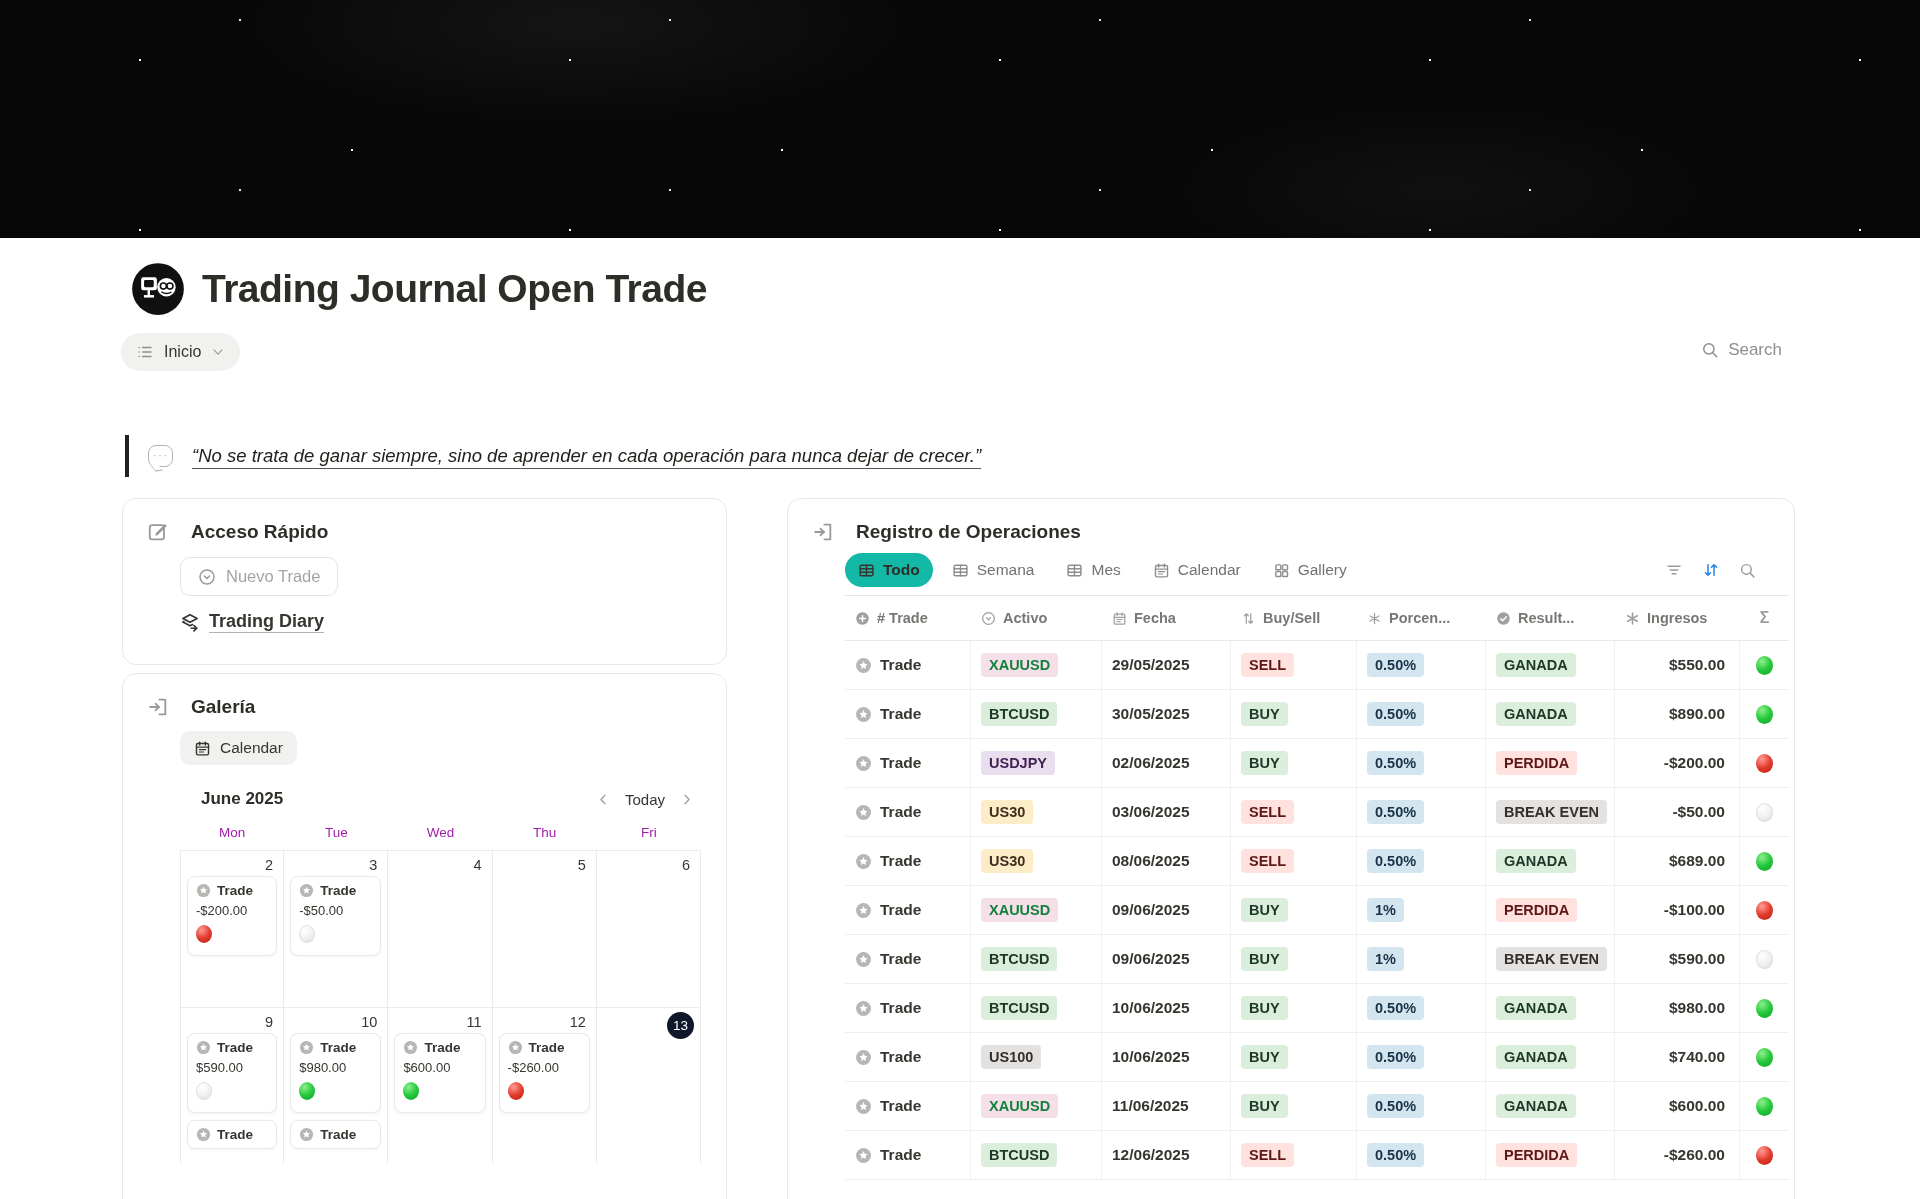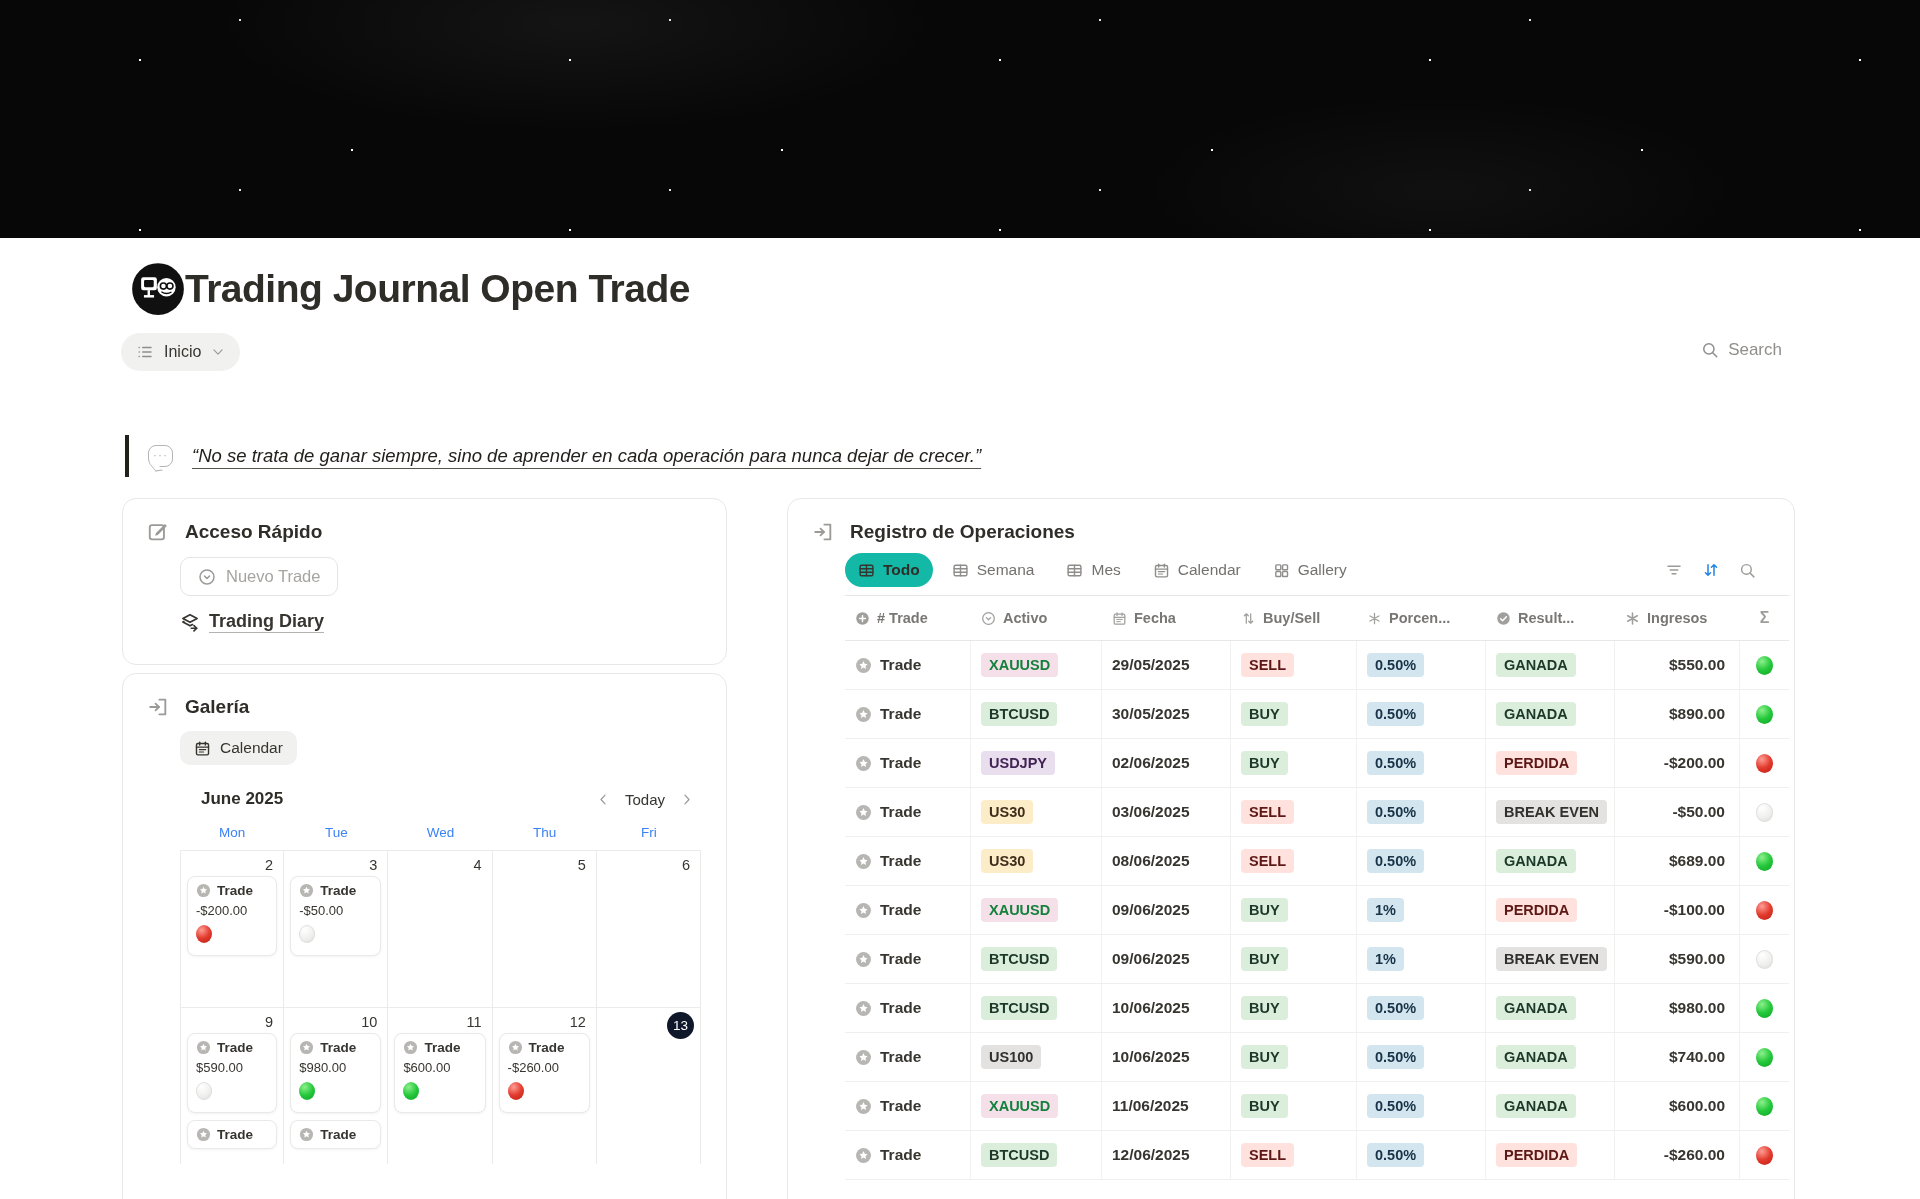--- a/index.html
+++ b/index.html
@@ -17,21 +17,21 @@
       radial-gradient(1px 1px at 300px 90px,rgba(255,255,255,.5) 55%,transparent 56%),
       radial-gradient(1.8px 1.8px at 352px 150px,#fff 55%,transparent 56%),
       radial-gradient(1px 1px at 410px 50px,rgba(255,255,255,.75) 55%,transparent 56%),
       radial-gradient(ellipse 600px 180px at 30% 10%,rgba(255,255,255,.055),transparent 60%),
       radial-gradient(ellipse 500px 160px at 75% 80%,rgba(255,255,255,.04),transparent 60%);
     background-size:430px 170px,430px 170px,430px 170px,430px 170px,430px 170px,430px 170px,430px 170px,430px 170px,100% 100%,100% 100%;}
 
   .page{position:absolute;top:238px;left:0;width:1920px;bottom:0;}
 
   
-  .title-row{position:absolute;left:131px;top:24px;display:flex;align-items:center;gap:0;}
+  .title-row{position:absolute;left:131px;top:24px;display:flex;align-items:center;gap:17px;}
   .page-icon{width:54px;height:54px;flex:none;}
   .page-title{font-size:39px;font-weight:bold;letter-spacing:-.5px;color:#2f2d28;}
 
   .nav-pill{position:absolute;left:121px;top:95px;height:38px;display:inline-flex;align-items:center;
     gap:10px;padding:0 15px;background:#f1f1ef;border-radius:19px;cursor:pointer;}
   .nav-pill .lbl{font-size:16px;font-weight:500;color:#37352f;}
   .search-box{position:absolute;right:138px;top:102px;display:flex;align-items:center;gap:9px;
     color:#8f8e8a;font-size:17px;cursor:pointer;}
 
   
@@ -46,40 +46,40 @@
     text-decoration:underline;text-underline-offset:6px;text-decoration-thickness:1px;text-decoration-color:#55534e;}
 
   
   .main{position:absolute;left:122px;top:260px;display:flex;gap:60px;align-items:flex-start;}
   .card{background:#fff;border:1px solid #e8e8e6;border-radius:14px;box-sizing:border-box;}
   .left-col{width:605px;flex:none;display:flex;flex-direction:column;gap:8px;}
   .card-qa{height:167px;padding:22px 24px;}
   .card-gal{height:620px;padding:22px 24px;}
   .card-ops{width:1008px;height:790px;padding:22px 24px;}
 
-  .card-title{display:flex;gap:16px;}
+  .card-title{display:flex;gap:22px;}
   .card-title .txt{font-size:19px;font-weight:bold;color:#2f2d28;}
 
   
   .btn-newtrade{display:inline-flex;align-items:center;gap:10px;margin:14px 0 0 33px;
     border:1px solid #e4e4e2;border-radius:10px;padding:9px 17px;color:#a5a4a1;font-size:16.5px;cursor:pointer;background:#fff;}
   .diary-link{display:flex;align-items:center;gap:9px;margin:15px 0 0 33px;cursor:pointer;}
   .diary-link .txt{font-size:18px;font-weight:bold;color:#37352f;
     text-decoration:underline;text-underline-offset:5px;text-decoration-thickness:1px;text-decoration-color:#b3b2af;}
 
   
   .gal-tab{display:inline-flex;align-items:center;gap:9px;margin:13px 0 0 33px;background:#f1f1ef;
     border-radius:10px;padding:8px 14px;font-size:15.5px;font-weight:500;color:#37352f;cursor:pointer;}
   .cal{margin:24px 0 0 33px;width:521px;}
   .cal-head{display:flex;align-items:center;padding:0 7px;margin-left:14px;}
   .cal-month{font-size:17px;font-weight:bold;color:#2f2d28;}
   .cal-nav{margin-left:auto;display:flex;align-items:center;gap:14px;}
   .cal-today{font-size:15px;color:#37352f;cursor:pointer;}
   .weekdays{display:grid;grid-template-columns:repeat(5,1fr);margin-top:16px;padding-bottom:10px;}
-  .weekdays span{text-align:center;font-size:13.5px;color:#3b82f6;}
+  .weekdays span{text-align:center;font-size:13.5px;color:#a21caf;}
   .cal-week{display:grid;grid-template-columns:repeat(5,1fr);border-top:1px solid #ebebea;}
   .cal-day{border-right:1px solid #ebebea;min-height:156px;padding:3px;box-sizing:border-box;}
   .cal-day:first-child{border-left:1px solid #ebebea;}
   .day-num{display:flex;justify-content:flex-end;margin:3px 7px 3px 0;font-size:14.5px;color:#37352f;}
   .day-num.today span{background:#0f172a;color:#fff;width:27px;height:27px;border-radius:50%;
     display:inline-flex;align-items:center;justify-content:center;font-size:13.5px;margin:-2px -4px 0 8px;}
   .cal-ev{background:#fff;border:1px solid #e9e9e7;border-radius:8px;box-shadow:0 1px 3px rgba(15,15,15,.05);
     padding:6px 8px;margin:2px 3px 7px 3px;cursor:pointer;}
   .cal-ev .ev-top{display:flex;align-items:center;gap:6px;}
   .cal-ev .ev-title{font-size:13.5px;font-weight:bold;color:#37352f;}

